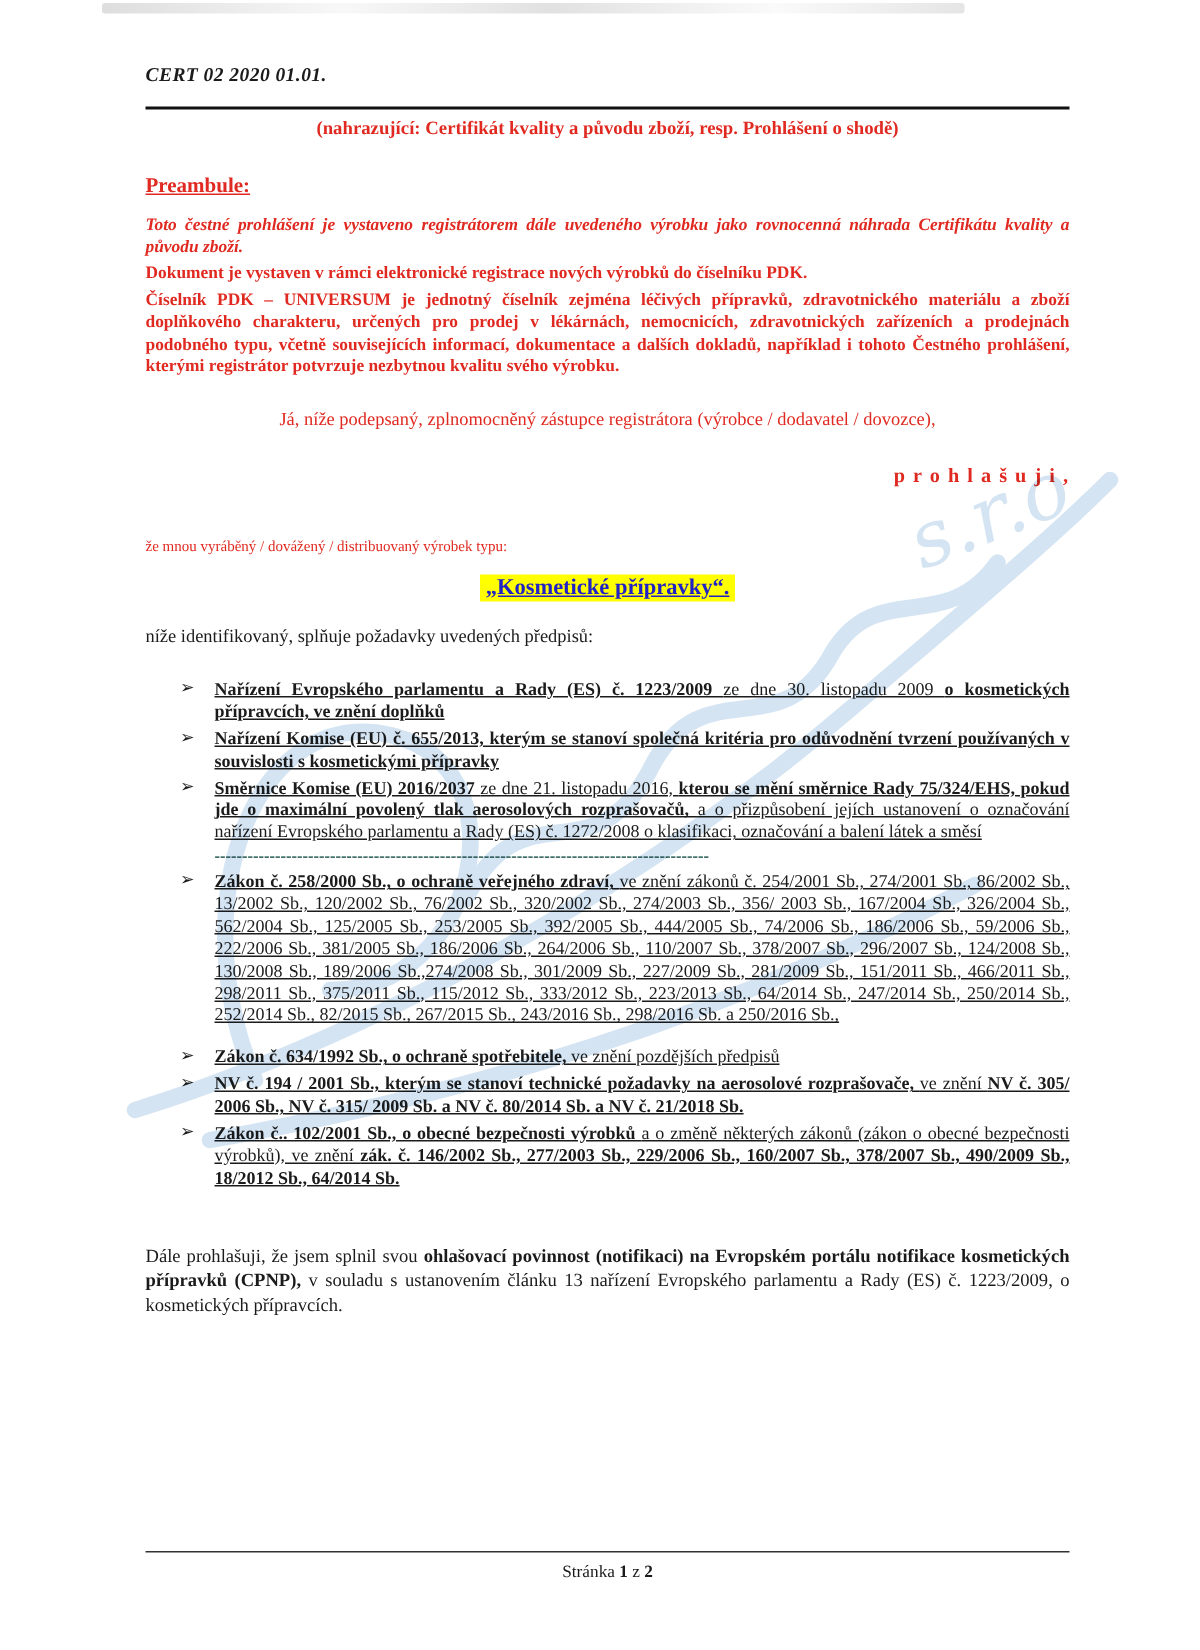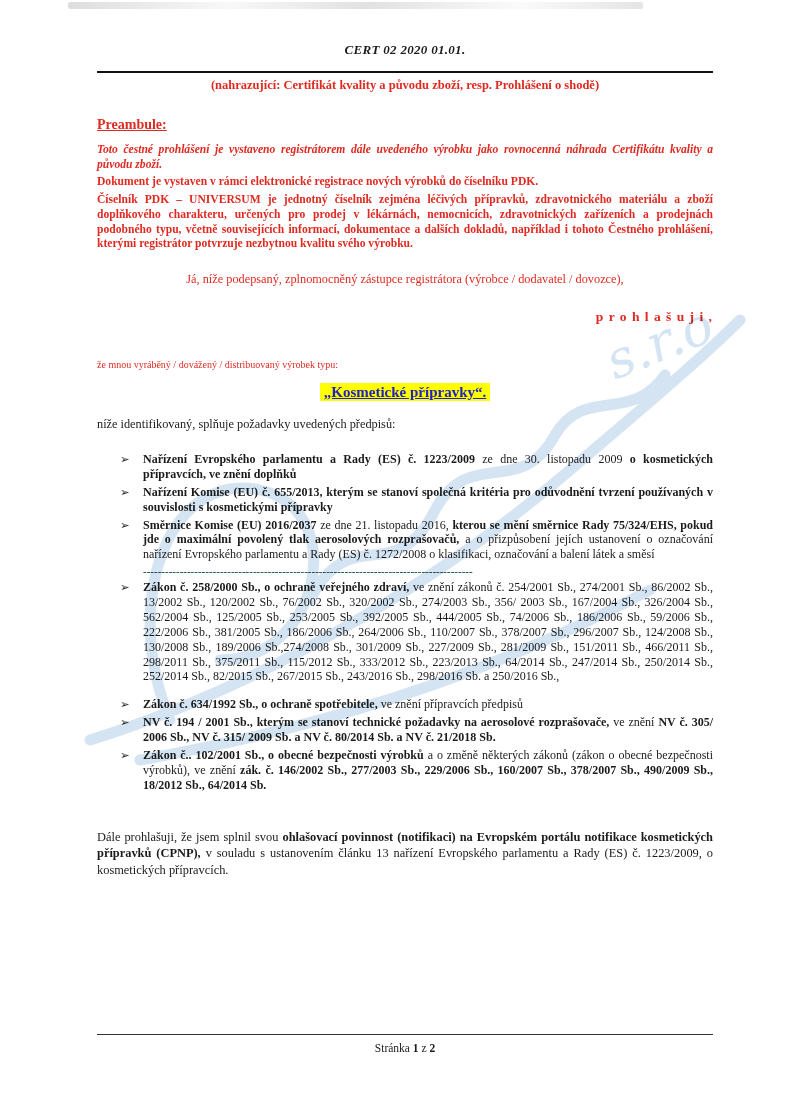--- a/index.html
+++ b/index.html
@@ -16,21 +16,21 @@
   .doc { position:absolute; left:97px; right:87px; top:0; }
 
   .scan-artifact {
     position:absolute; top:2px; left:68px; width:575px; height:7px;
     background:linear-gradient(90deg, rgba(120,120,120,.45), rgba(185,185,185,.18) 28%,
       rgba(125,125,125,.42) 52%, rgba(195,195,195,.14) 78%, rgba(120,120,120,.35));
     border-radius:2px; opacity:.55;
   }
 
   .cert-code {
-    margin-top:42px; text-align:center;
+    margin-top:42px; text-align:left;
     font-style:italic; font-weight:bold; font-size:13px; letter-spacing:.3px;
   }
   .top-rule { border-top:2px solid #111; margin-top:13px; }
 
   .doc-title {
     margin-top:14px; text-align:center;
     color:#e02a21; font-weight:bold; font-size:21px;
   }
   .doc-subtitle {
     margin-top:5px; text-align:center;
@@ -60,21 +60,21 @@
   }
   .req-intro { margin-top:16px; font-size:12.3px; }
 
   .reg-list { margin-top:20px; padding-left:23px; }
   .reg-item {
     display:flex; gap:8px; margin-bottom:3px;
     font-size:12px; line-height:1.24;
   }
   .reg-item.spaced { margin-top:13px; }
   .reg-bullet { flex:0 0 15px; font-size:11.5px; }
-  .reg-text { flex:1; text-align:justify; }
+  .reg-text { flex:1; text-align:justify;text-decoration:underline; }
   .reg-divider {
     margin:1px 0 3px 23px; color:#174f45; font-weight:bold;
     font-size:11px; white-space:nowrap; overflow:hidden;
   }
 
   .closing { margin-top:36px; font-size:12.4px; line-height:1.35; text-align:justify; }
 
   .footer {
     position:absolute; left:97px; right:87px; top:1034px;
     border-top:1.5px solid #333; text-align:center;
@@ -132,21 +132,21 @@
 
     <div class="reg-divider">------------------------------------------------------------------------------------------</div>
 
     <div class="reg-item">
       <span class="reg-bullet">➢</span>
       <span class="reg-text"><span class="b">Zákon č. 258/2000 Sb., o ochraně veřejného zdraví, </span><span>ve znění zákonů č. 254/2001 Sb., 274/2001 Sb., 86/2002 Sb., 13/2002 Sb., 120/2002 Sb., 76/2002 Sb., 320/2002 Sb., 274/2003 Sb., 356/ 2003 Sb., 167/2004 Sb., 326/2004 Sb., 562/2004 Sb., 125/2005 Sb., 253/2005 Sb., 392/2005 Sb., 444/2005 Sb., 74/2006 Sb., 186/2006 Sb., 59/2006 Sb., 222/2006 Sb., 381/2005 Sb., 186/2006 Sb., 264/2006 Sb., 110/2007 Sb., 378/2007 Sb., 296/2007 Sb., 124/2008 Sb., 130/2008 Sb., 189/2006 Sb.,274/2008 Sb., 301/2009 Sb., 227/2009 Sb., 281/2009 Sb., 151/2011 Sb., 466/2011 Sb., 298/2011 Sb., 375/2011 Sb., 115/2012 Sb., 333/2012 Sb., 223/2013 Sb., 64/2014 Sb., 247/2014 Sb., 250/2014 Sb., 252/2014 Sb., 82/2015 Sb., 267/2015 Sb., 243/2016 Sb., 298/2016 Sb. a 250/2016 Sb.,</span></span>
     </div>
 
     <div class="reg-item spaced">
       <span class="reg-bullet">➢</span>
-      <span class="reg-text"><span class="b">Zákon č. 634/1992 Sb., o ochraně spotřebitele, </span><span>ve znění přípravcích předpisů</span></span>
+      <span class="reg-text"><span class="b">Zákon č. 634/1992 Sb., o ochraně spotřebitele, </span><span>ve znění pozdějších předpisů</span></span>
     </div>
 
     <div class="reg-item">
       <span class="reg-bullet">➢</span>
       <span class="reg-text"><span class="b">NV č. 194 / 2001 Sb., kterým se stanoví technické požadavky na aerosolové rozprašovače, </span><span>ve znění </span><span class="b">NV č. 305/ 2006 Sb., NV č. 315/ 2009 Sb. a NV č. 80/2014 Sb. a NV č. 21/2018 Sb.</span></span>
     </div>
 
     <div class="reg-item">
       <span class="reg-bullet">➢</span>
       <span class="reg-text"><span class="b">Zákon č.. 102/2001 Sb., o obecné bezpečnosti výrobků </span><span>a o změně některých zákonů (zákon o obecné bezpečnosti výrobků), ve znění </span><span class="b">zák. č. 146/2002 Sb., 277/2003 Sb., 229/2006 Sb., 160/2007 Sb., 378/2007 Sb., 490/2009 Sb., 18/2012 Sb., 64/2014 Sb.</span></span>

